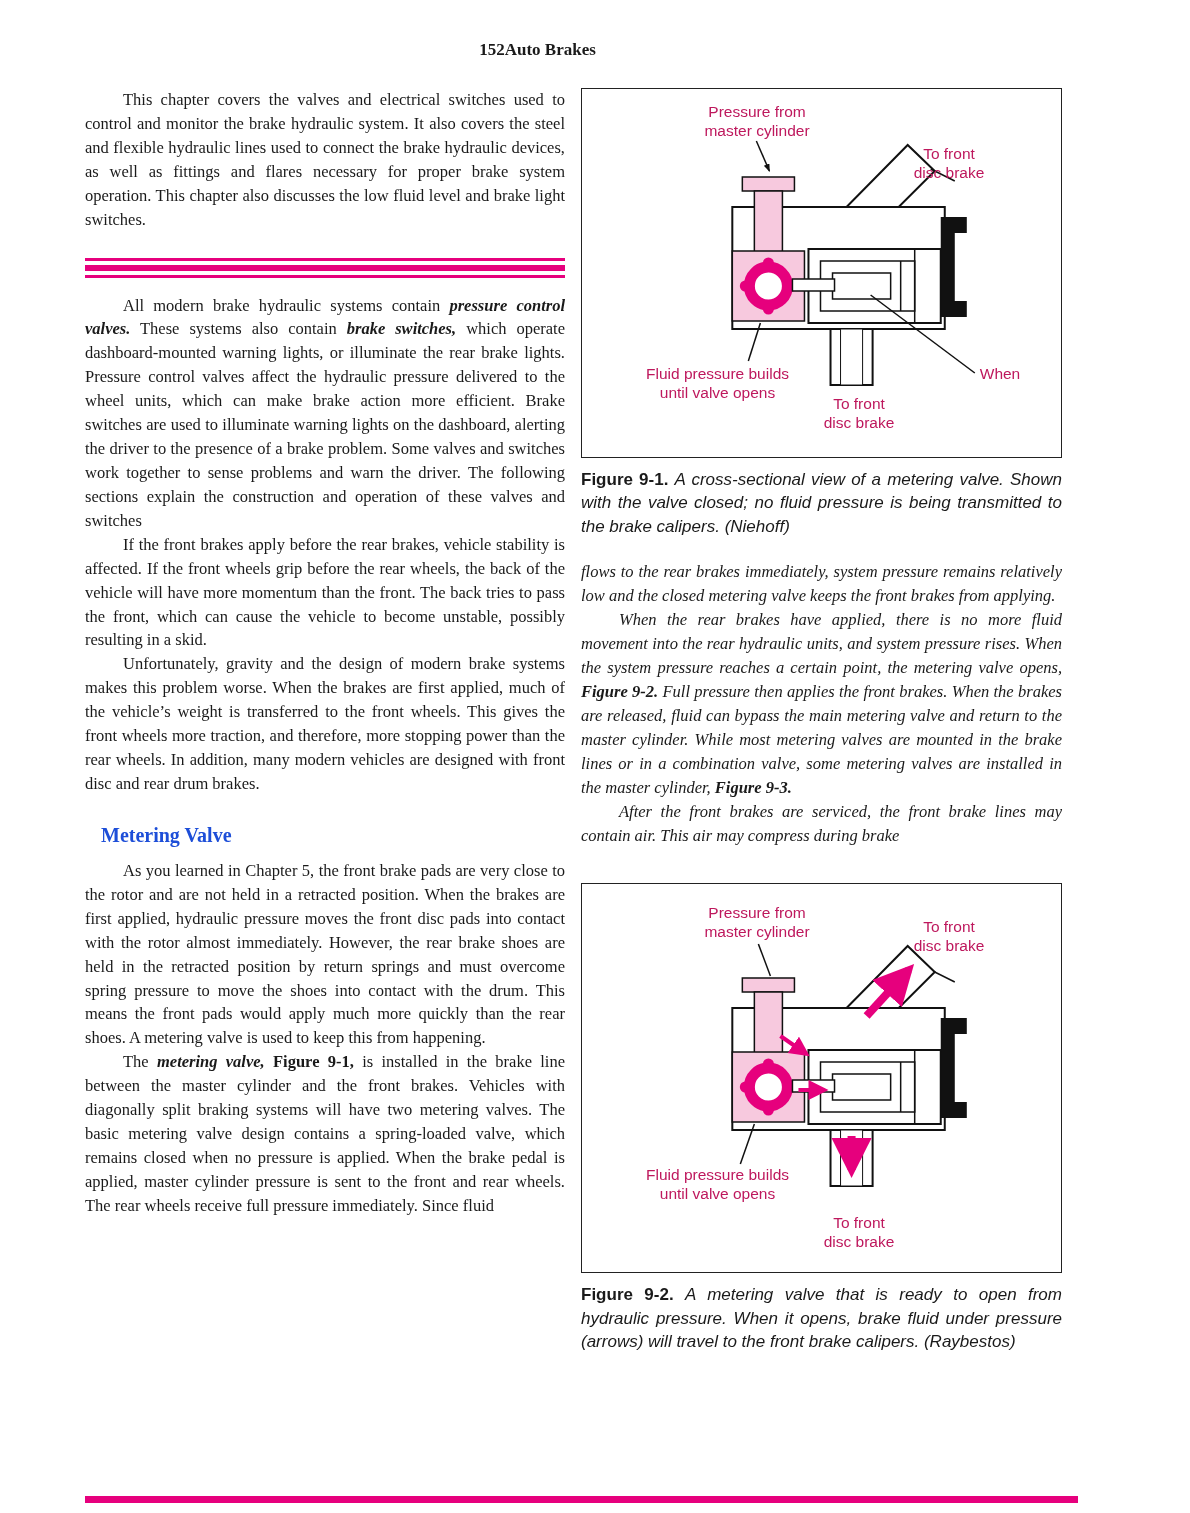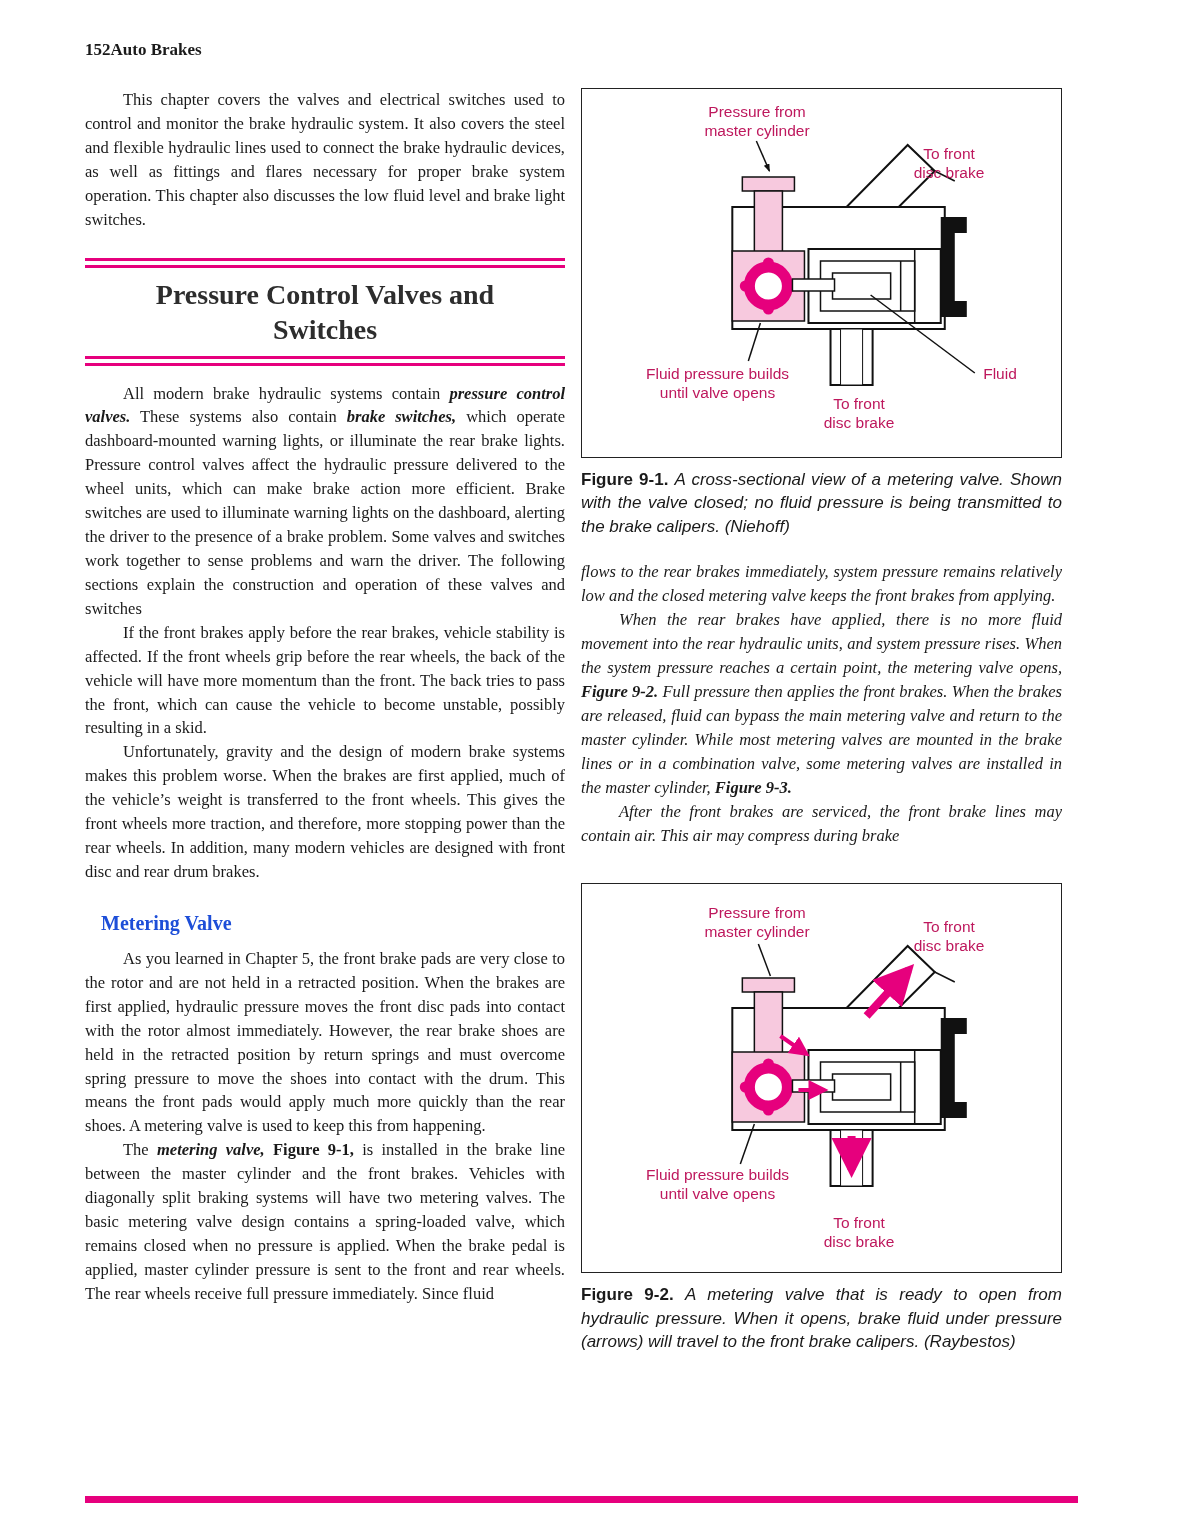--- a/index.html
+++ b/index.html
@@ -7,21 +7,21 @@
     position:relative;
     width:1190px; height:1513px;
     box-sizing:border-box;
     padding:40px 112px 0 85px;
     background:#ffffff;
     font-family:"Liberation Serif", serif;
     color:#1a1a1a;
     overflow:hidden;
   }
   .page-header {
-    display:flex; justify-content:flex-start; align-items:baseline;
+    display:flex; justify-content:center; align-items:baseline;
     font-weight:bold; font-size:17px; margin-bottom:28px;
   }
   .book-title { margin-right:88px; }
   .columns { display:flex; gap:16px; }
   .col-left  { width:480px; }
   .col-right { width:481px; }
   .para {
     margin:0; text-align:justify; text-indent:38px;
     font-size:16.5px; line-height:1.45;
   }
@@ -73,21 +73,20 @@
   </header>
 
   <div class="columns">
 
     <div class="col-left">
 
       <p class="para">This chapter covers the valves and electrical switches used to control and monitor the brake hydraulic system. It also covers the steel and flexible hydraulic lines used to connect the brake hydraulic devices, as well as fittings and flares necessary for proper brake system operation. This chapter also discusses the low fluid level and brake light switches.</p>
 
       <div class="section-heading-block">
         <div class="double-rule"></div>
-        <h1 class="section-heading">Pressure Control Valves and Switches</h1>
         <div class="double-rule"></div>
       </div>
 
       <p class="para"><span>All modern brake hydraulic systems contain </span><span class="bi">pressure control valves.</span><span> These systems also contain </span><span class="bi">brake switches,</span><span> which operate dashboard-mounted warning lights, or illuminate the rear brake lights. Pressure control valves affect the hydraulic pressure delivered to the wheel units, which can make brake action more efficient. Brake switches are used to illuminate warning lights on the dashboard, alerting the driver to the presence of a brake problem. Some valves and switches work together to sense problems and warn the driver. The following sections explain the construction and operation of these valves and switches</span></p>
 
       <p class="para">If the front brakes apply before the rear brakes, vehicle stability is affected. If the front wheels grip before the rear wheels, the back of the vehicle will have more momentum than the front. The back tries to pass the front, which can cause the vehicle to become unstable, possibly resulting in a skid.</p>
 
       <p class="para">Unfortunately, gravity and the design of modern brake systems makes this problem worse. When the brakes are first applied, much of the vehicle’s weight is transferred to the front wheels. This gives the front wheels more traction, and therefore, more stopping power than the rear wheels. In addition, many modern vehicles are designed with front disc and rear drum brakes.</p>
 
       <h2 class="subheading">Metering Valve</h2>
@@ -139,21 +138,21 @@
               <line x1="166" y1="272" x2="178" y2="234" stroke="#111" stroke-width="1.5"></line>
               <line x1="392" y1="284" x2="288" y2="206" stroke="#111" stroke-width="1.5"></line>
             </g>
           </svg>
           <div class="fig-label" style="left:100px; top:14px; width:150px;">Pressure from
 master cylinder</div>
           <div class="fig-label" style="left:312px; top:56px; width:110px;">To front
 disc brake</div>
           <div class="fig-label" style="left:48px; top:276px; width:175px;">Fluid pressure builds
 until valve opens</div>
-          <div class="fig-label" style="left:388px; top:276px; width:60px;">Fluid</div>
+          <div class="fig-label" style="left:388px; top:276px; width:60px;">When</div>
           <div class="fig-label" style="left:222px; top:306px; width:110px;">To front
 disc brake</div>
         </div>
       </figure>
 
       <p class="caption"><span class="cap-label">Figure 9-1.</span> <span class="cap-text">A cross-sectional view of a metering valve. Shown with the valve closed; no fluid pressure is being transmitted to the brake calipers. (Niehoff)</span></p>
 
       <div class="right-text">
         <p class="para no-indent">flows to the rear brakes immediately, system pressure remains relatively low and the closed metering valve keeps the front brakes from applying.</p>
         <p class="para"><span>When the rear brakes have applied, there is no more fluid movement into the rear hydraulic units, and system pressure rises. When the system pressure reaches a certain point, the metering valve opens, </span><span class="b">Figure 9-2.</span><span> Full pressure then applies the front brakes. When the brakes are released, fluid can bypass the main metering valve and return to the master cylinder. While most metering valves are mounted in the brake lines or in a combination valve, some metering valves are installed in the master cylinder, </span><span class="b">Figure 9-3.</span></p>

